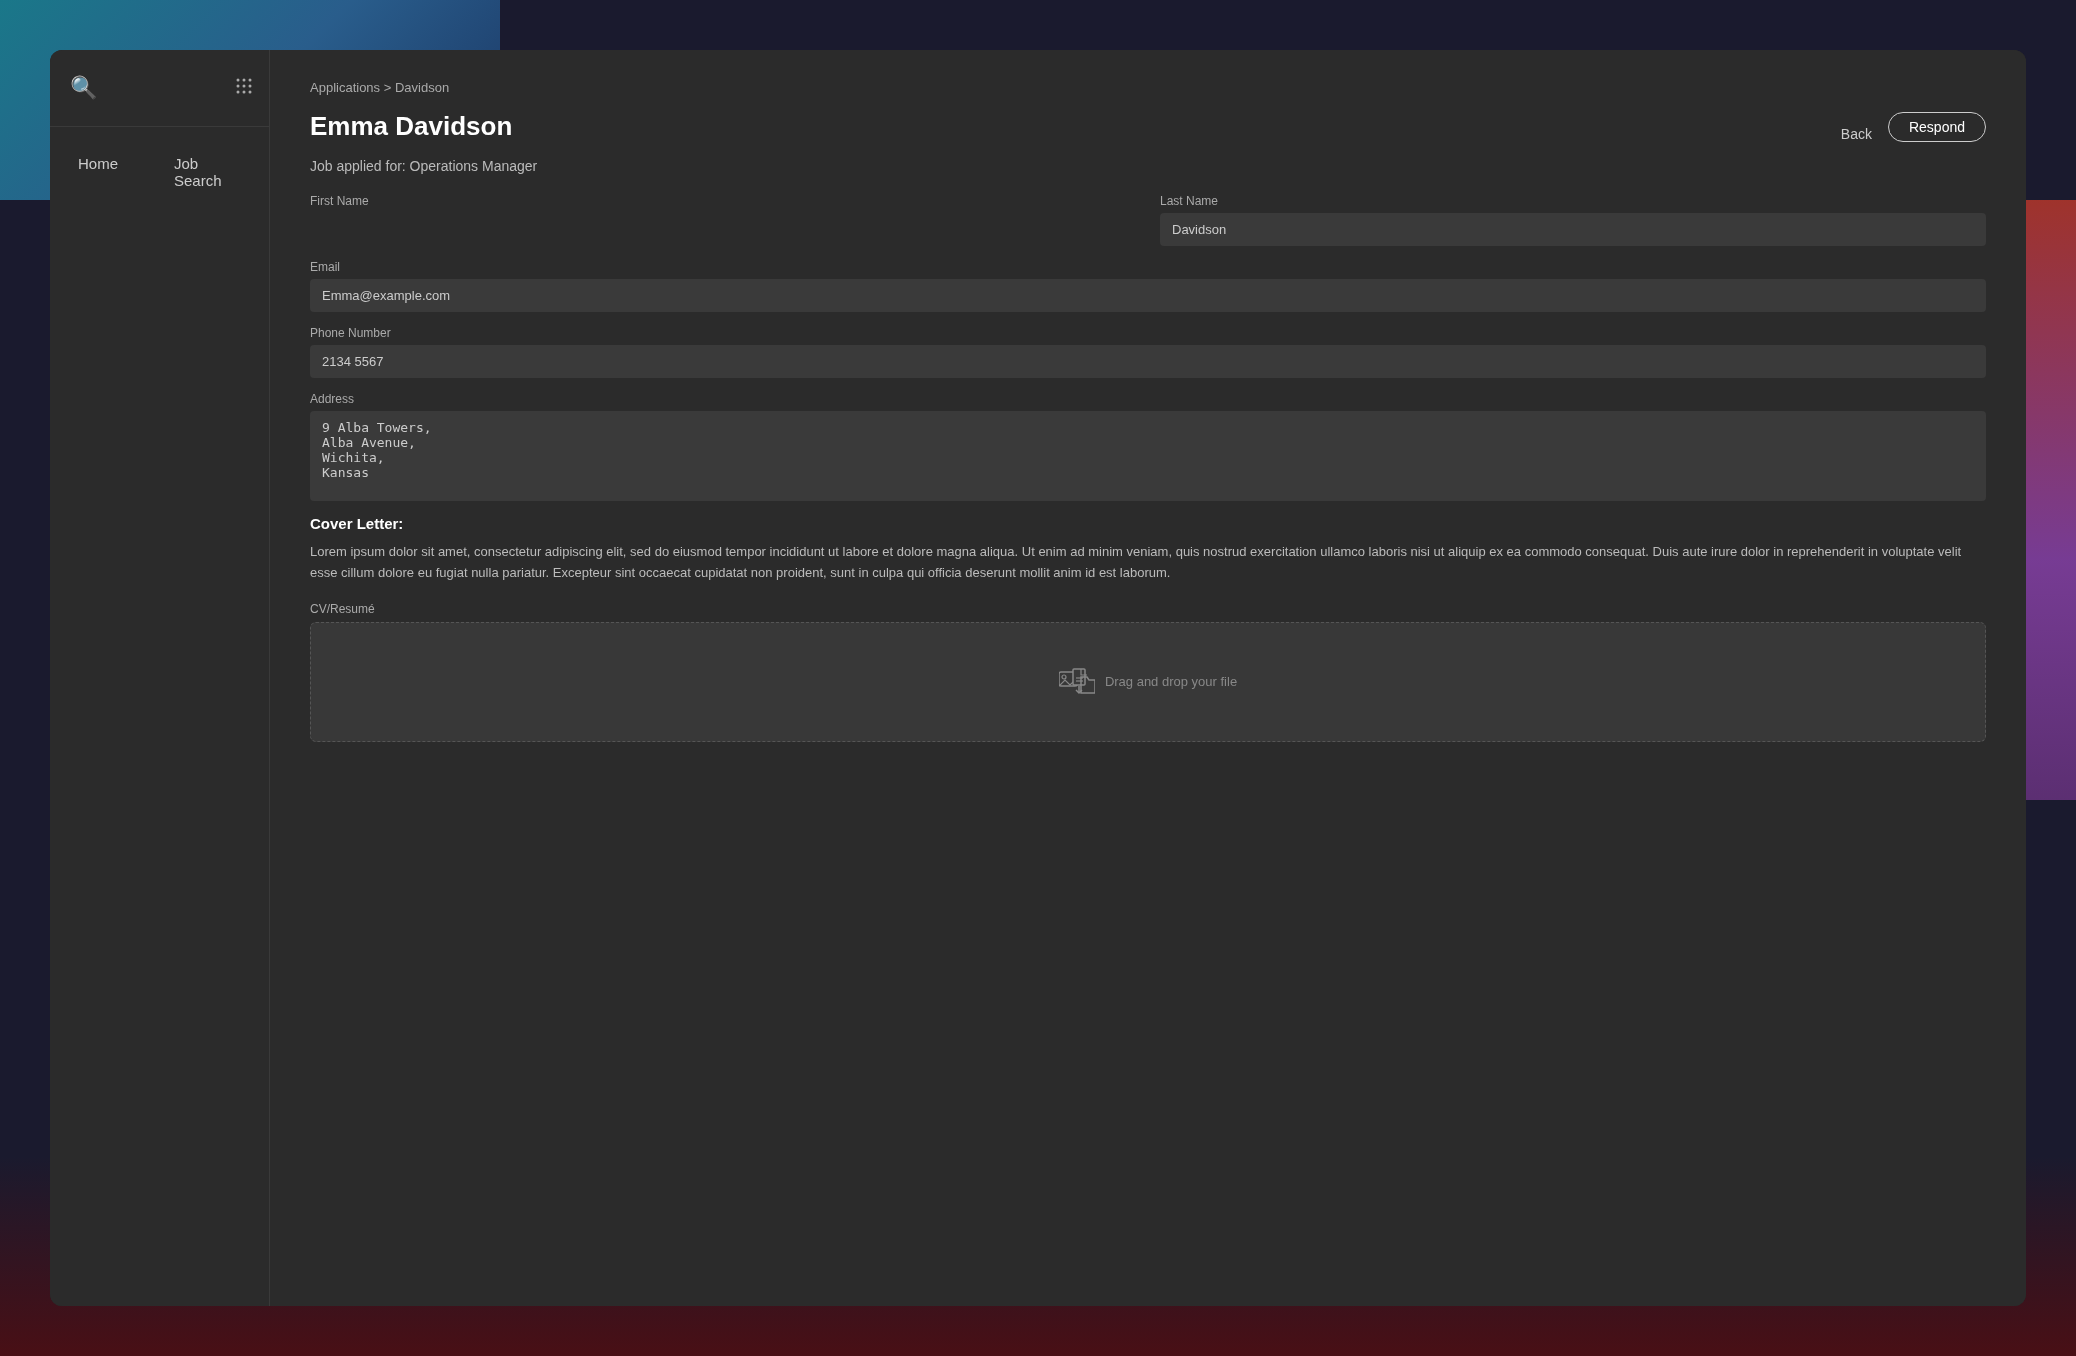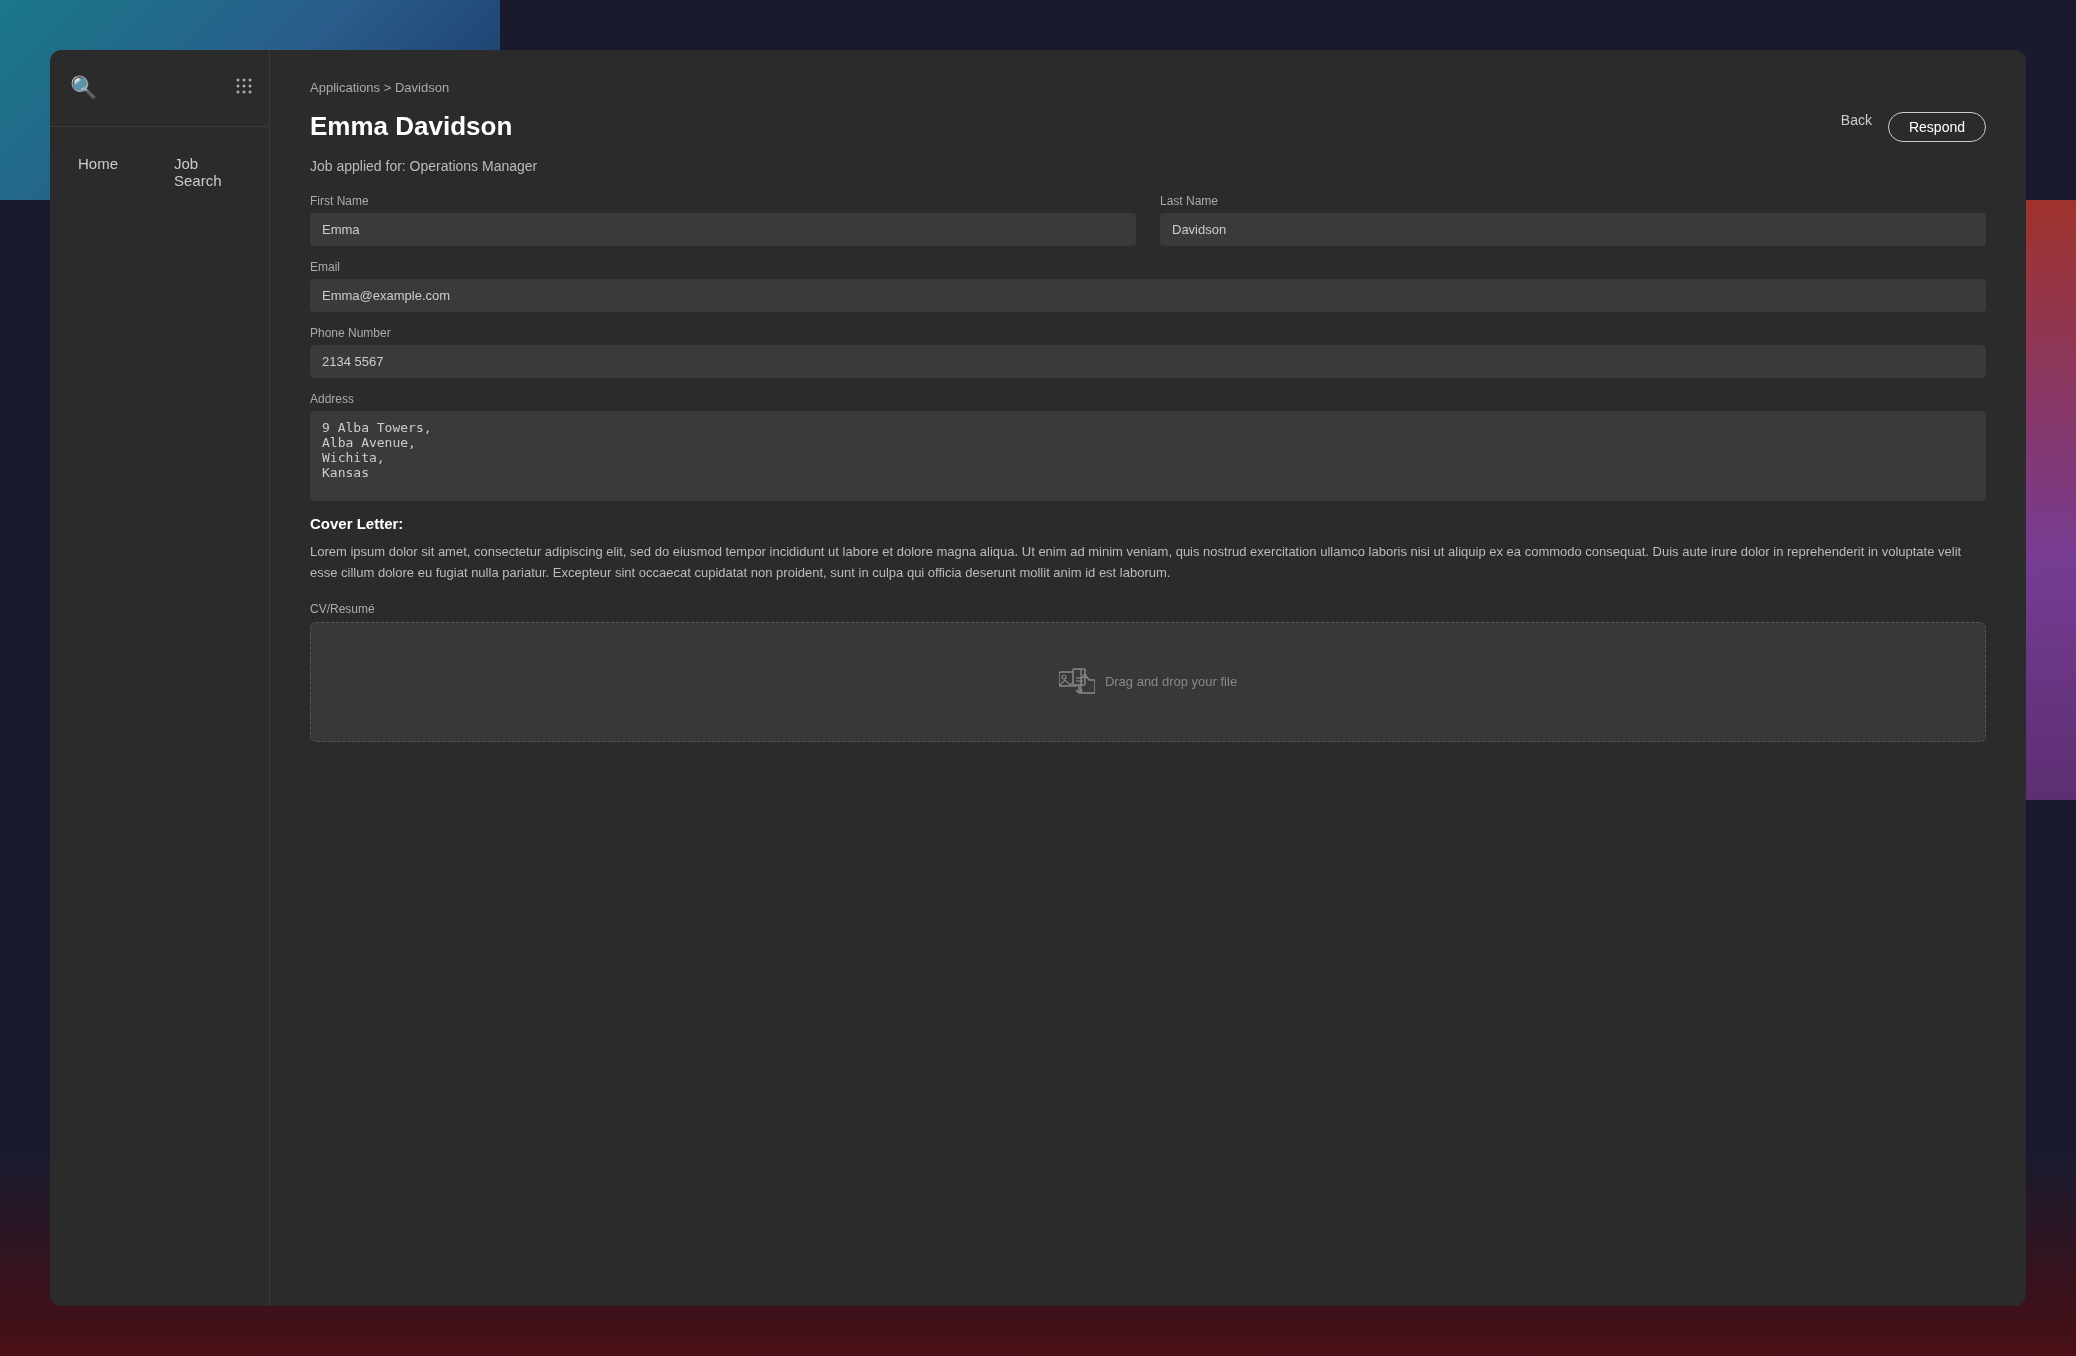--- a/index.html
+++ b/index.html
@@ -125,21 +125,21 @@
     }
 
     .page-title {
       color: #fff;
       font-size: 26px;
       font-weight: 600;
     }
 
     .header-actions {
       display: flex;
-      align-items: flex-start;
+      align-items: flex-end;
       gap: 16px;
       margin-left: 47px;
     }
 
     .back-link {
       color: #ccc;
       font-size: 14px;
       cursor: pointer;
       text-decoration: none;
     }
@@ -317,21 +317,20 @@
         <a class="back-link">Back</a>
         <button class="respond-button">Respond</button>
       </div>
     </div>
 
     <div class="job-applied">Job applied for: Operations Manager</div>
 
     <div class="form-row">
       <div class="form-group">
         <label class="form-label">First Name</label>
-        <input class="form-input" type="text" value="Emma" style="">
       </div>
       <div class="form-group">
         <label class="form-label">Last Name</label>
         <input class="form-input" type="text" value="Davidson" style="">
       </div>
     </div>
 
     <div class="form-row">
       <div class="form-group">
         <label class="form-label">Email</label>

